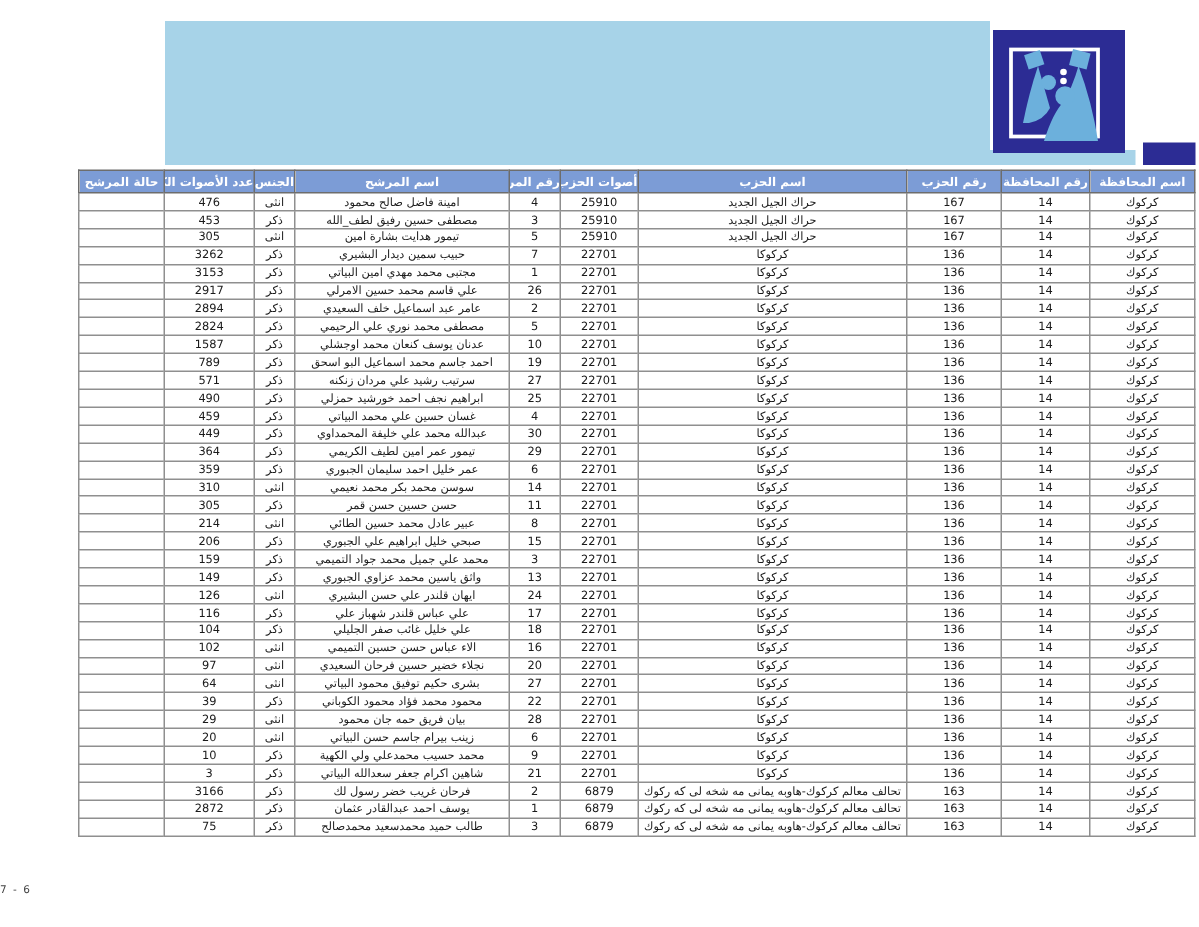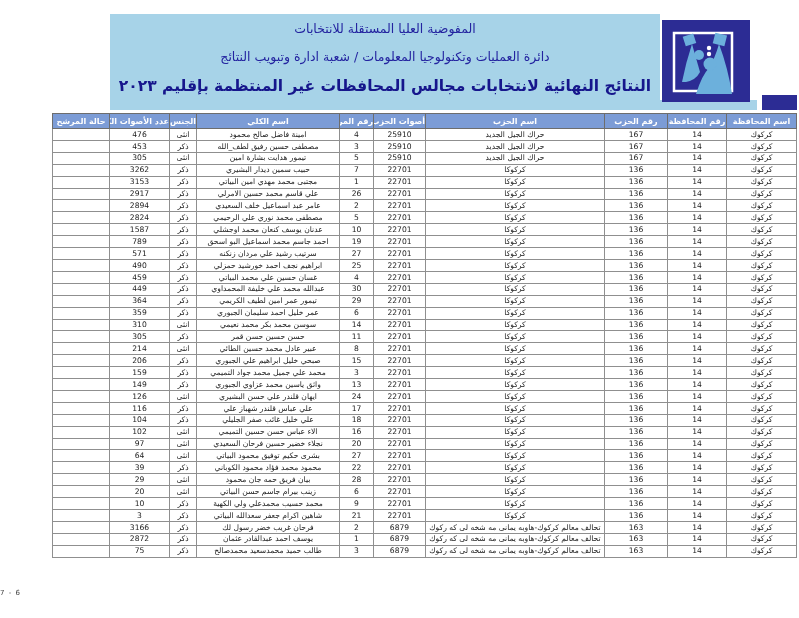--- a/index.html
+++ b/index.html
@@ -71,25 +71,20 @@
   }
 </style>
 </head>
 <body>
 
 <div class="page">
 
   <div class="banner"></div>
   <div class="banner-lip"></div>
 
-  <div class="banner-text">
-    <div class="hline1">المفوضية العليا المستقلة للانتخابات</div>
-    <div class="hline2">دائرة العمليات وتكنولوجيا المعلومات / شعبة ادارة وتبويب النتائج</div>
-    <div class="hline3">النتائج النهائية لانتخابات مجالس المحافظات غير المنتظمة بإقليم ٢٠٢٣</div>
-  </div>
 
   <div class="logo">
     <svg width="88" height="82" viewBox="0 0 88 82">
 
       <rect x="12" y="13" width="58" height="58" fill="none" stroke="#ffffff" stroke-width="2.5"></rect>
 
       <rect x="22" y="15" width="11" height="10" fill="#6cb0dc" transform="rotate(-18 27 20)"></rect>
       <rect x="52" y="14" width="12" height="11" fill="#6cb0dc" transform="rotate(14 58 19)"></rect>
 
       <path d="M30 24 L38 52 Q34 60 24 62 L20 62 Q24 42 30 24 Z" fill="#6cb0dc"></path>
@@ -120,21 +115,21 @@
           <col style="width: 57px;">
         </colgroup>
       <thead>
         <tr>
             <th>اسم المحافظة</th>
             <th>رقم المحافظة</th>
             <th>رقم الحزب</th>
             <th>اسم الحزب</th>
             <th>أصوات الحزب</th>
             <th>رقم المرشح</th>
-            <th>اسم الكلي</th>
+            <th>اسم المرشح</th>
             <th>الجنس</th>
             <th>عدد الأصوات الكلي</th>
             <th>حالة المرشح</th>
           </tr>
       </thead>
       <tbody>
           <tr>
             <td>كركوك</td>
             <td>14</td>
             <td>167</td>

